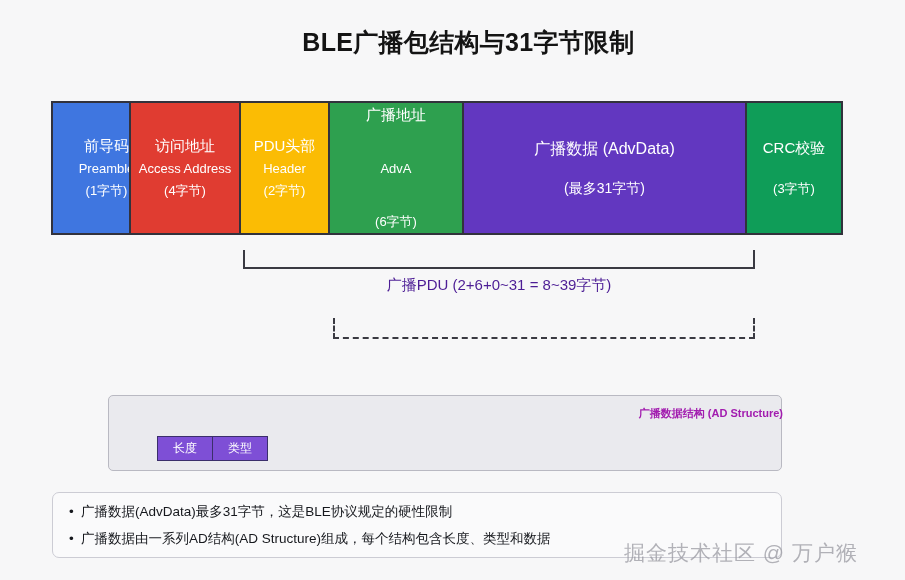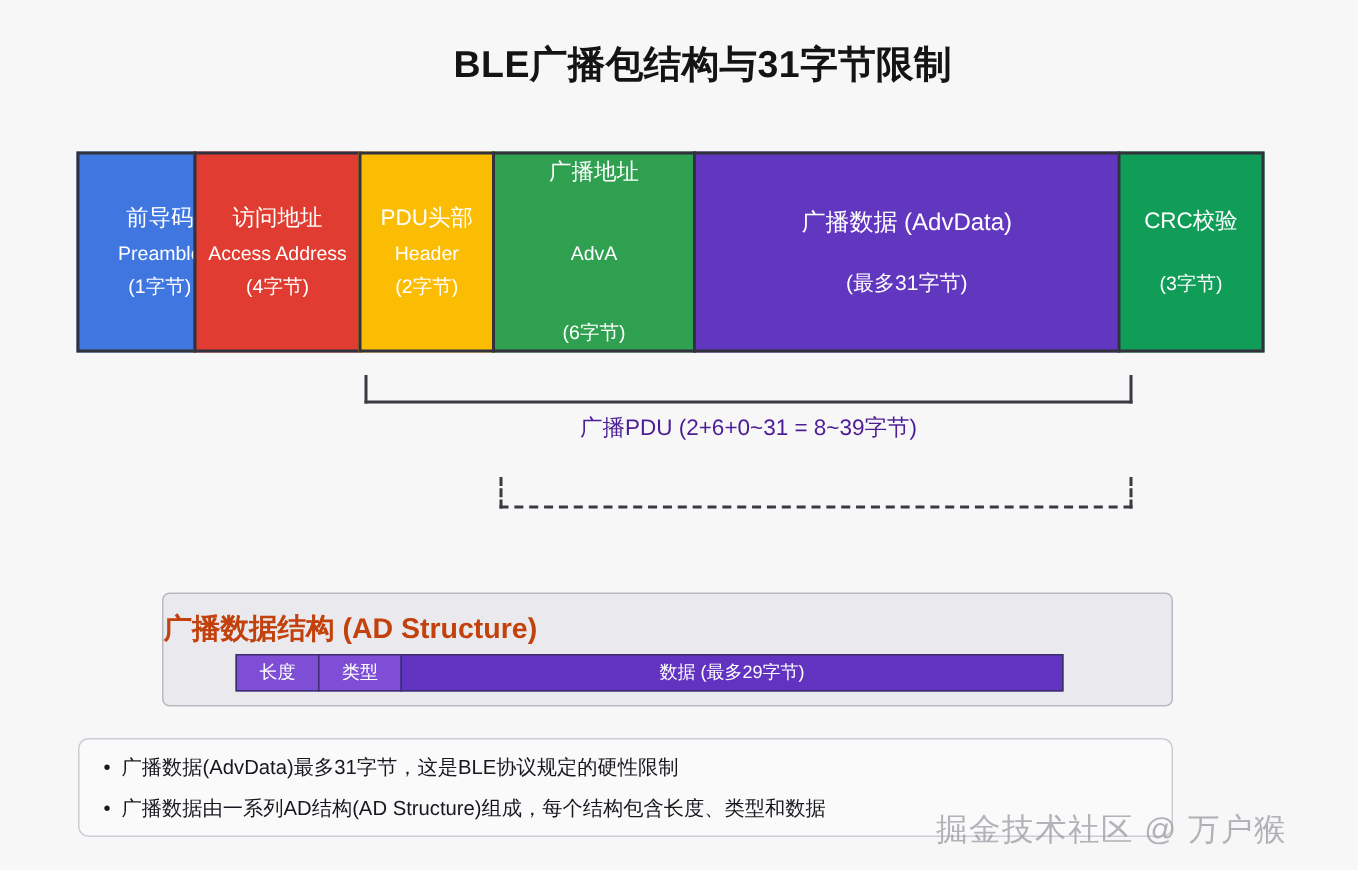--- a/index.html
+++ b/index.html
@@ -123,30 +123,30 @@
     box-sizing: border-box;
     background: #eaeaee;
     border: 1px solid #b9b9c2;
     border-radius: 5px;
   }
   .ad-title {
     position: absolute;
     left: 0;
     top: 10px;
     width: 674px;
-    text-align: left;
-    font-size: 19px;
+    text-align: right;
+    font-size: 11px;
     font-weight: bold;
-    color: #c2410c;
+    color: #a21caf;
   }
   .ad-bar {
     position: absolute;
     left: 48px;
     top: 40px;
-    width: 552px;
+    width: 498px;
     height: 25px;
     display: flex;
   }
   .ad-cell {
     box-sizing: border-box;
     border: 1px solid #3b2f6b;
     color: #ffffff;
     font-size: 12px;
     display: flex;
     align-items: center;
@@ -238,21 +238,20 @@
   <div class="bracket-solid"></div>
   <div class="bracket-label lbl-pdu">广播PDU (2+6+0~31 = 8~39字节)</div>
 
   <div class="bracket-dashed"></div>
 
   <div class="ad-panel">
     <div class="ad-title">广播数据结构 (AD Structure)</div>
     <div class="ad-bar">
       <div class="ad-cell len" style="flex: 0 0 56px;">长度</div>
       <div class="ad-cell type" style="flex: 0 0 56px;">类型</div>
-      <div class="ad-cell data">数据 (最多29字节)</div>
     </div>
   </div>
 
   <div class="notes">
     <div class="note-line">
       <span class="dot">•</span><span>广播数据(AdvData)最多31字节，这是BLE协议规定的硬性限制</span>
     </div>
     <div class="note-line">
       <span class="dot">•</span><span>广播数据由一系列AD结构(AD Structure)组成，每个结构包含长度、类型和数据</span>
     </div>

